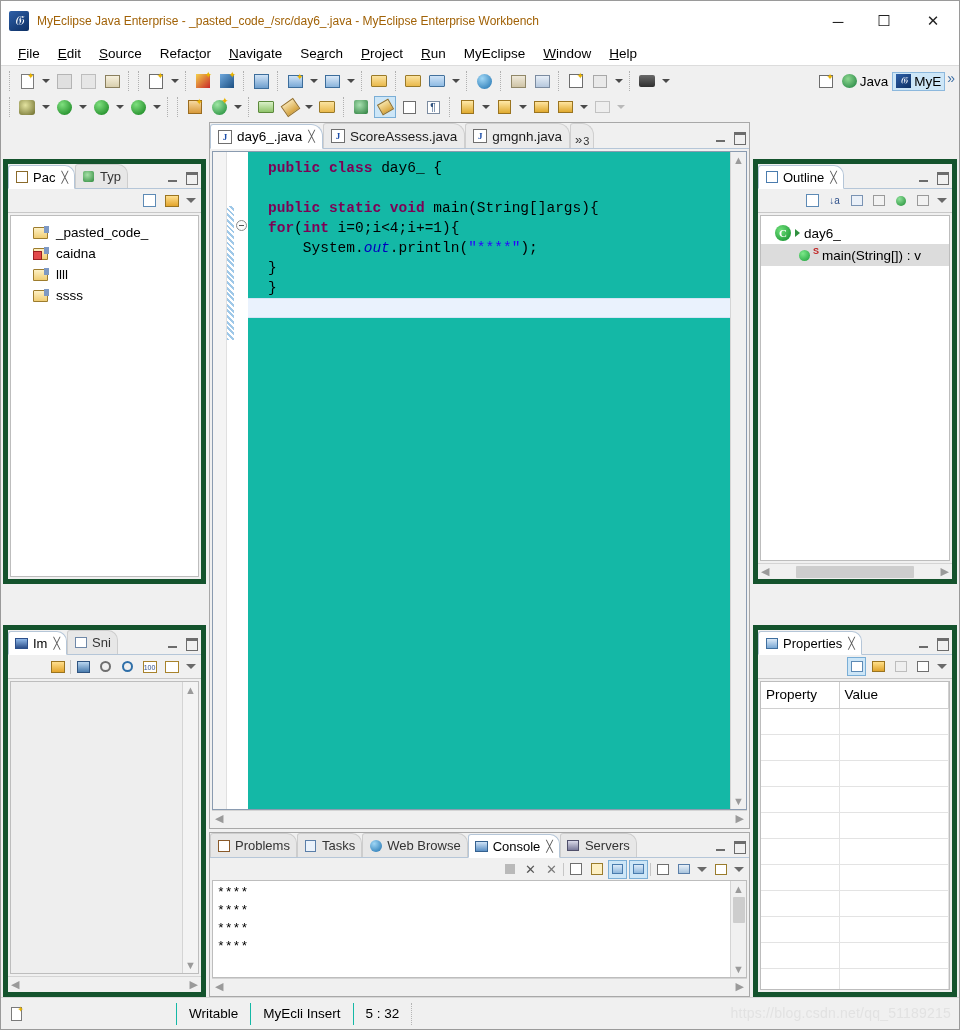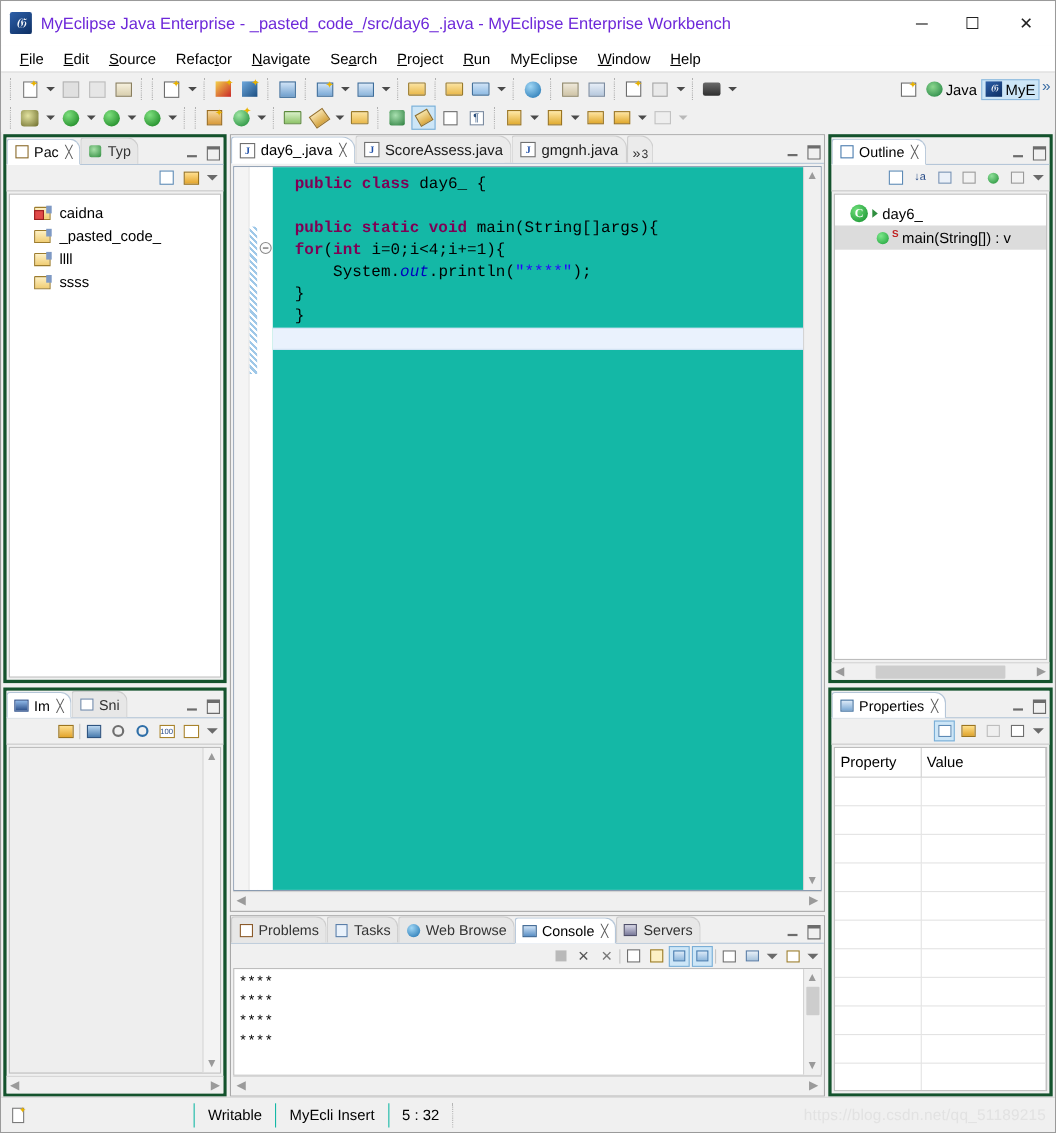--- a/index.html
+++ b/index.html
@@ -31,21 +31,21 @@
     width: 20px; height: 20px;
     background: linear-gradient(145deg,#2d5fa8,#0d2f63);
     border-radius: 2px;
     display: flex; align-items: center; justify-content: center;
     color: #fff; font-size: 13px; font-style: italic;
     font-family: "Liberation Serif", serif;
     margin-right: 8px;
     flex: 0 0 20px;
   }
   .title-text {
-    font-size: 15px; color: #6d28d9; white-space: nowrap;
+    font-size: 12px; color: #a16207; white-space: nowrap;
   }
   .win-buttons {
     position: absolute; right: 0; top: 0; height: 40px;
     display: flex;
   }
   .win-btn {
     width: 46px; height: 40px;
     display: flex; align-items: center; justify-content: center;
     font-size: 15px; color: #222;
   }
@@ -144,23 +144,24 @@
   }
   .col-right {
     width: 204px; flex: 0 0 204px;
     display: flex; flex-direction: column; gap: 4px;
     min-height: 0;
   }
 
   
   .view {
     background: #f0f0f0;
-    border: 3px solid #14532d;
+    border: 5px solid #14532d;
     display: flex; flex-direction: column;
     min-height: 0;
+    margin-top: 37px;
   }
   .view-tabrow {
     height: 25px; flex: 0 0 25px;
     display: flex; align-items: flex-end;
     position: relative;
     background: #f0f0f0;
     border-bottom: 1px solid #b5c6d8;
   }
   .vtab {
     height: 24px;
@@ -769,29 +770,29 @@
             <span style="display:block;width:14px;height:12px;background:linear-gradient(#ffdf8e,#e3a52c);border:1px solid #9a7420;"></span>
           </span>
           <span class="vmenu-arrow">
               <i></i>
             </span>
         </div>
         <div class="view-content">
           <div class="tree">
             <div class="tree-row">
               <span class="tree-icon">
+                  <span class="pkg-folder"></span>
+                </span>
+              <span class="tree-label">_pasted_code_</span>
+            </div>
+            <div class="tree-row">
+              <span class="tree-icon">
                   <span class="pkg-folder err"></span>
                 </span>
               <span class="tree-label">caidna</span>
-            </div>
-            <div class="tree-row">
-              <span class="tree-icon">
-                  <span class="pkg-folder"></span>
-                </span>
-              <span class="tree-label">_pasted_code_</span>
             </div>
             <div class="tree-row">
               <span class="tree-icon">
                   <span class="pkg-folder"></span>
                 </span>
               <span class="tree-label">llll</span>
             </div>
             <div class="tree-row">
               <span class="tree-icon">
                   <span class="pkg-folder"></span>

